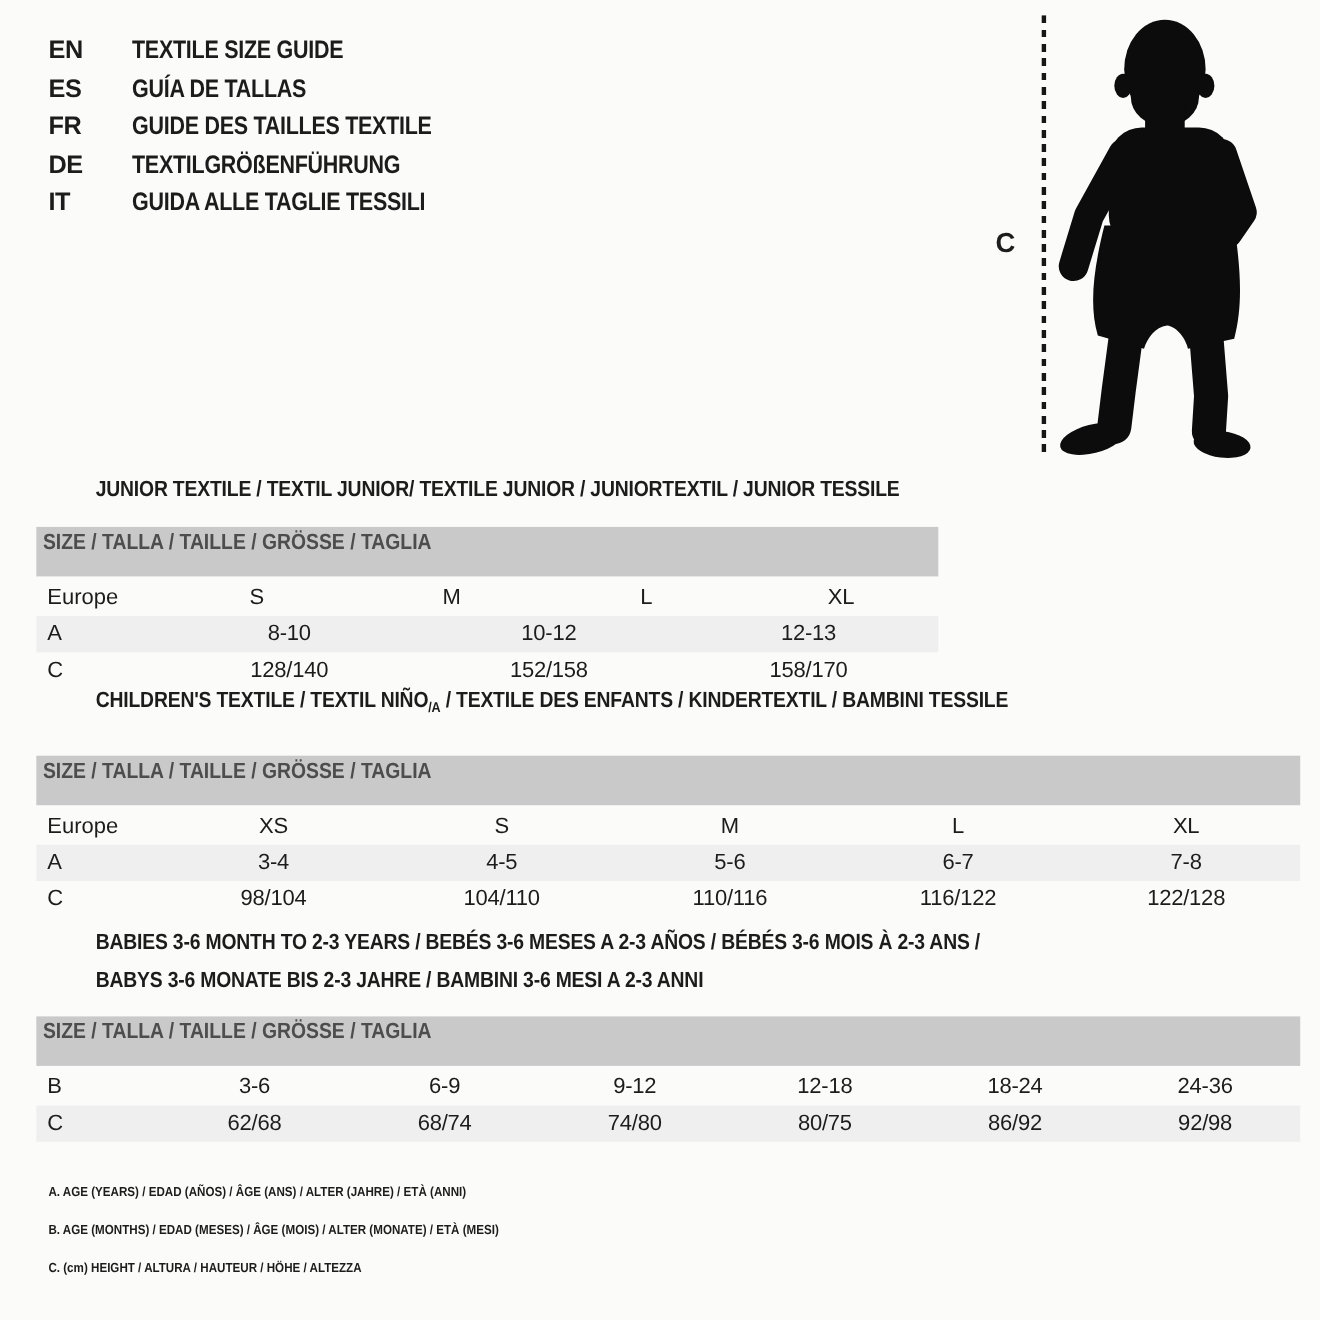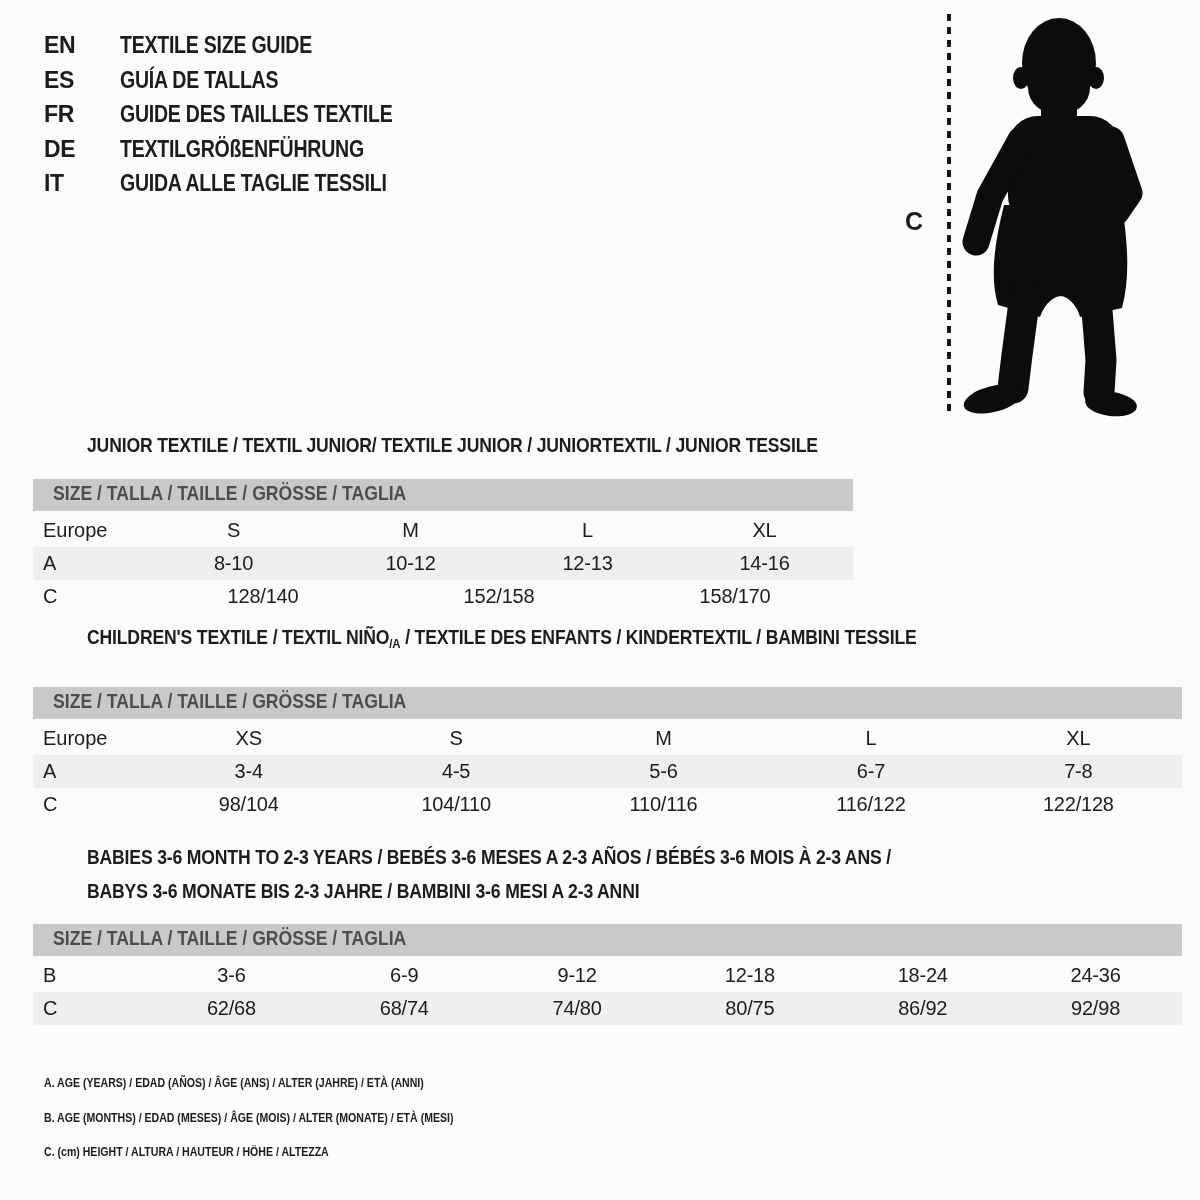--- a/index.html
+++ b/index.html
@@ -23,22 +23,22 @@
     background:repeating-linear-gradient(to bottom,#161616 0 7px,transparent 7px 13px);}
   .c-label{left:905px;top:207px;font-weight:700;font-size:25px;}
   .baby-svg{left:890px;top:0;width:310px;height:430px;}
 
   
   .section-title{font-weight:700;font-size:20px;line-height:24px;letter-spacing:-0.2px;white-space:nowrap;margin-left:43px;}
   .sub{font-size:13px;vertical-align:-4px;}
 
   
   .size-table{display:block;}
-  .size-bar{height:32px;line-height:29px;background:#c9c9c9;color:#4d4d4d;
-    font-weight:700;font-size:20px;padding-left:20px;margin-bottom:3px;}
+  .size-bar{height:45px;line-height:29px;background:#c9c9c9;color:#4d4d4d;
+    font-weight:700;font-size:20px;padding-left:6px;margin-bottom:3px;}
   .trow{display:flex;height:33px;line-height:33px;font-size:20px;}
   .trow.alt{background:#efefef;}
   .tlabel{flex:0 0 102px;padding-left:10px;text-align:left;}
   .tcell{flex:1;text-align:center;letter-spacing:-0.2px;}
 
   .w-junior{left:33px;width:820px;}
   .w-wide{left:33px;width:1149px;}
 
   
   .legend-line{font-weight:700;font-size:12px;line-height:24px;white-space:nowrap;}
@@ -107,21 +107,20 @@
     <span class="tcell">S</span>
     <span class="tcell">M</span>
     <span class="tcell">L</span>
     <span class="tcell">XL</span>
   </div>
   <div class="trow alt">
     <span class="tlabel">A</span>
     <span class="tcell">8-10</span>
     <span class="tcell">10-12</span>
     <span class="tcell">12-13</span>
-    <span class="tcell">14-16</span>
   </div>
   <div class="trow">
     <span class="tlabel">C</span>
     <span class="tcell">128/140</span>
     <span class="tcell">152/158</span>
     <span class="tcell">158/170</span>
   </div>
 </div>
 
 <div class="abs section-title" style="left:44px;top:625px;">

